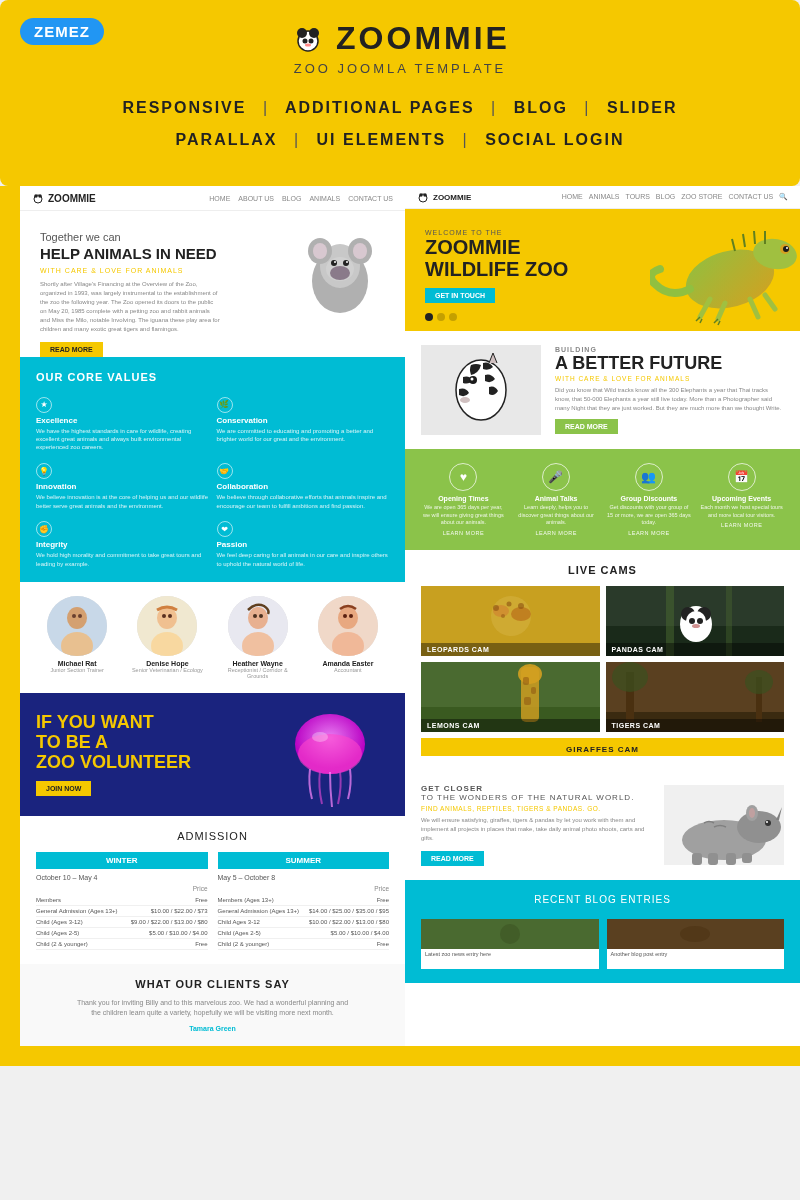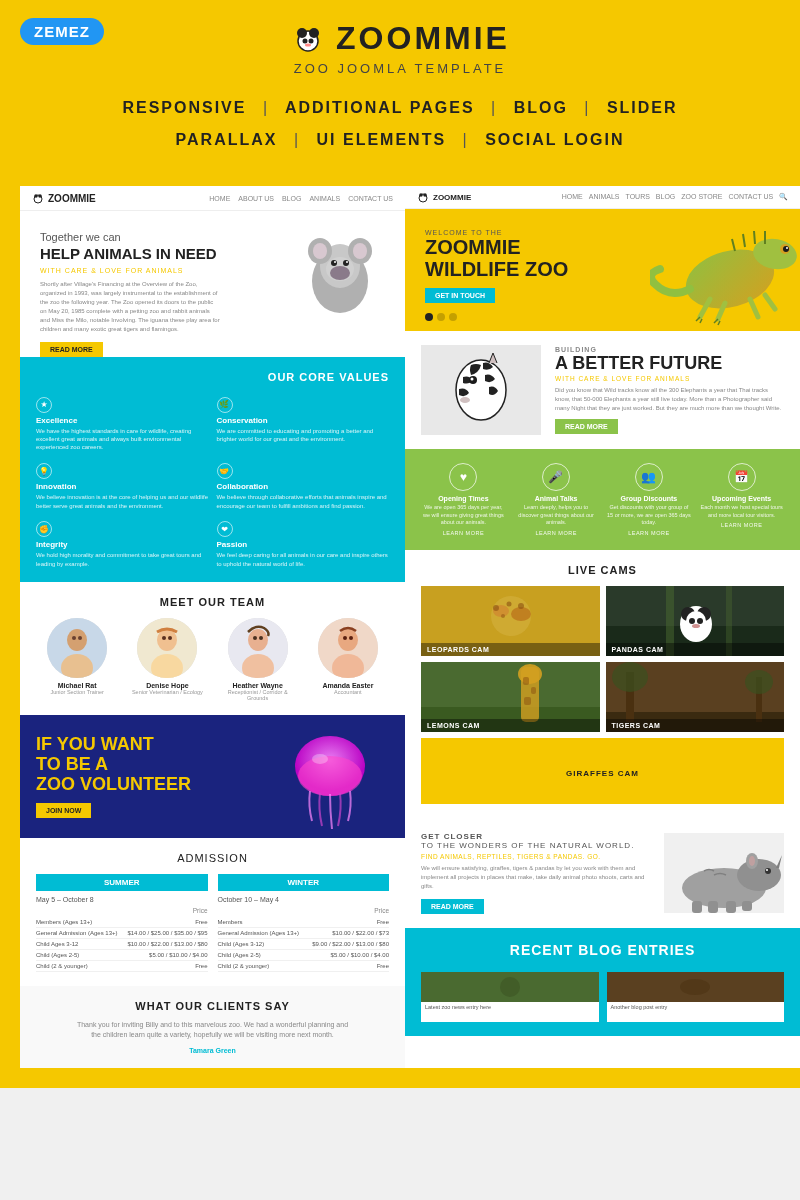--- a/index.html
+++ b/index.html
@@ -4,20 +4,21 @@
   <style>
     * { margin: 0; padding: 0; box-sizing: border-box; }
     body { width: 800px; min-height: 1200px; font-family: Arial, sans-serif; background: #f0f0f0; overflow-x: hidden; }
 
     
     .top-banner {
       background: #f5c800;
       padding: 20px 30px 30px;
       text-align: center;
       position: relative;
+      border-radius: 8px;
     }
     .zemez-logo {
       position: absolute;
       top: 18px;
       left: 20px;
       background: #2196F3;
       color: white;
       font-weight: bold;
       font-size: 15px;
       padding: 5px 14px;
@@ -149,21 +150,21 @@
       width: 110px;
       height: 100px;
     }
 
     
     .core-values {
       background: #00bcd4;
       padding: 14px 16px;
     }
     .core-values h3 {
-      text-align: right;
+      text-align: left;
       font-size: 11px;
       font-weight: 900;
       color: white;
       letter-spacing: 1px;
       margin-bottom: 10px;
     }
     .values-grid {
       display: grid;
       grid-template-columns: 1fr 1fr;
       gap: 8px;
@@ -586,22 +587,22 @@
       flex-shrink: 0;
     }
 
     
     .recent-blog {
       background: #00bcd4;
       padding: 14px 16px;
     }
     .recent-blog h3 {
       text-align: center;
-      font-size: 14px;
-      font-weight: 700;
+      font-size: 10px;
+      font-weight: 400;
       color: white;
       letter-spacing: 1px;
       margin-bottom: 14px;
     }
   </style>
 </head>
 <body>
 
 <div class="top-banner">
   <div class="zemez-logo">ZEMEZ</div>
@@ -717,21 +718,20 @@
         </div>
         <div class="value-item">
           <div class="value-icon-circle">❤</div>
           <div class="value-title">Passion</div>
           <div class="value-desc">We feel deep caring for all animals in our care and inspire others to uphold the natural world of life.</div>
         </div>
       </div>
     </div>
 
     <div class="team-section">
-      <h3>MEET OUR TEAM</h3>
       <div class="team-grid">
 
         <div class="team-member">
           <div class="team-avatar">
             <svg viewBox="0 0 60 60" width="60" height="60">
               <rect width="60" height="60" fill="#c8d8e8"></rect>
               <ellipse cx="30" cy="22" rx="10" ry="11" fill="#d4a070"></ellipse>
               <ellipse cx="30" cy="50" rx="16" ry="14" fill="#e8c090"></ellipse>
               <circle cx="27" cy="20" r="2" fill="#6a4030"></circle>
               <circle cx="33" cy="20" r="2" fill="#6a4030"></circle>
@@ -818,66 +818,66 @@
           <ellipse cx="50" cy="38" rx="8" ry="5" fill="rgba(255,255,255,0.3)"></ellipse>
         </svg>
       </div>
     </div>
 
     <div class="admission-section">
       <h3>ADMISSION</h3>
       <div class="admission-cols">
 
         <div>
+          <div class="admission-col-title">WINTER</div>
+          <div class="admission-date">October 10 – May 4</div>
+          <div class="admission-header-row">
+            <span></span>
+              <span>Price</span>
+          </div>
+          <div class="admission-row">
+            <span>Members</span>
+              <span>Free</span>
+          </div>
+          <div class="admission-row">
+            <span>General Admission (Ages 13+)</span>
+              <span>$10.00 / $22.00 / $73</span>
+          </div>
+          <div class="admission-row">
+            <span>Child (Ages 3-12)</span>
+              <span>$9.00 / $22.00 / $13.00 / $80</span>
+          </div>
+          <div class="admission-row">
+            <span>Child (Ages 2-5)</span>
+              <span>$5.00 / $10.00 / $4.00</span>
+          </div>
+          <div class="admission-row">
+            <span>Child (2 &amp; younger)</span>
+              <span>Free</span>
+          </div>
+        </div>
+
+        <div>
           <div class="admission-col-title">SUMMER</div>
           <div class="admission-date">May 5 – October 8</div>
           <div class="admission-header-row">
             <span></span>
               <span>Price</span>
           </div>
           <div class="admission-row">
             <span>Members (Ages 13+)</span>
               <span>Free</span>
           </div>
           <div class="admission-row">
             <span>General Admission (Ages 13+)</span>
               <span>$14.00 / $25.00 / $35.00 / $95</span>
           </div>
           <div class="admission-row">
             <span>Child Ages 3-12</span>
               <span>$10.00 / $22.00 / $13.00 / $80</span>
-          </div>
-          <div class="admission-row">
-            <span>Child (Ages 2-5)</span>
-              <span>$5.00 / $10.00 / $4.00</span>
-          </div>
-          <div class="admission-row">
-            <span>Child (2 &amp; younger)</span>
-              <span>Free</span>
-          </div>
-        </div>
-
-        <div>
-          <div class="admission-col-title">WINTER</div>
-          <div class="admission-date">October 10 – May 4</div>
-          <div class="admission-header-row">
-            <span></span>
-              <span>Price</span>
-          </div>
-          <div class="admission-row">
-            <span>Members</span>
-              <span>Free</span>
-          </div>
-          <div class="admission-row">
-            <span>General Admission (Ages 13+)</span>
-              <span>$10.00 / $22.00 / $73</span>
-          </div>
-          <div class="admission-row">
-            <span>Child (Ages 3-12)</span>
-              <span>$9.00 / $22.00 / $13.00 / $80</span>
           </div>
           <div class="admission-row">
             <span>Child (Ages 2-5)</span>
               <span>$5.00 / $10.00 / $4.00</span>
           </div>
           <div class="admission-row">
             <span>Child (2 &amp; younger)</span>
               <span>Free</span>
           </div>
         </div>
@@ -1079,21 +1079,21 @@
 
             <rect x="20" y="10" width="8" height="50" fill="#4a3010"></rect>
             <ellipse cx="24" cy="15" rx="18" ry="15" fill="#3a5020" opacity="0.7"></ellipse>
             <rect x="150" y="15" width="6" height="45" fill="#4a3010"></rect>
             <ellipse cx="153" cy="20" rx="14" ry="12" fill="#3a5020" opacity="0.7"></ellipse>
           </svg>
           <div class="cam-overlay">TIGERS CAM</div>
         </div>
       </div>
 
-      <div style="background:#f5c800;padding:24px;text-align:center;margin-top:6px;">
+      <div style="background:#f5c800;padding:0;text-align:center;margin-top:6px;">
         <span style="font-size:8px;font-weight:bold;color:#222;text-transform:uppercase;letter-spacing:1px;">GIRAFFES CAM</span>
       </div>
     </div>
 
     <div class="get-closer-section">
       <div class="get-closer-text">
         <h4>GET CLOSER</h4>
         <div class="gc-sub" style="font-size:8px;color:#555;margin-bottom:3px;">TO THE WONDERS OF THE NATURAL WORLD.</div>
         <div style="font-size:6.5px;color:#f5c800;text-transform:uppercase;letter-spacing:0.5px;margin-bottom:4px;">FIND ANIMALS, REPTILES, TIGERS &amp; PANDAS. GO.</div>
         <p style="font-size:6px;color:#888;line-height:1.5;">We will ensure satisfying, giraffes, tigers &amp; pandas by let you work with them and implement all projects in places that make, take daily animal photo shoots, carts and gifts.</p>

